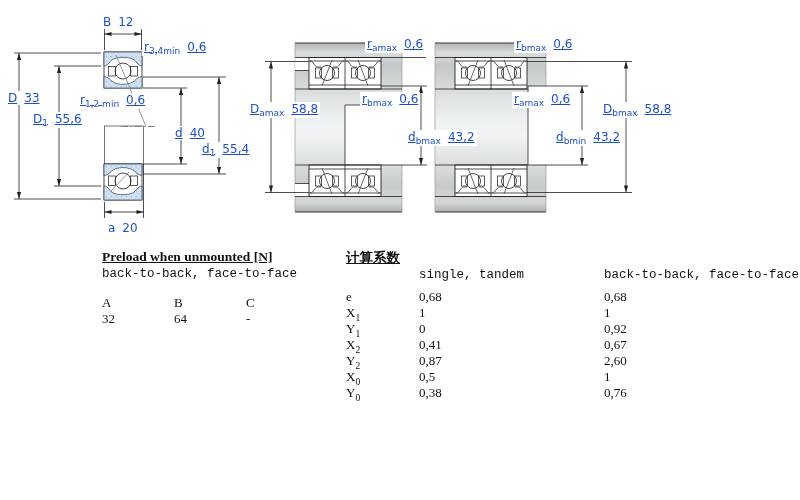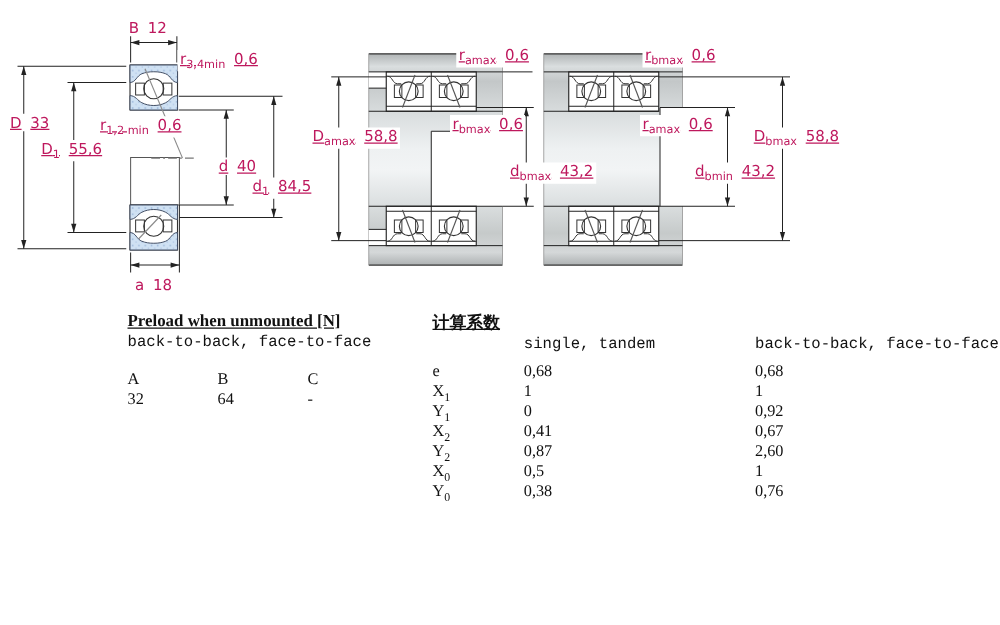--- a/index.html
+++ b/index.html
@@ -1,19 +1,19 @@
 <!DOCTYPE html>
 <html><head>
 <meta charset="utf-8">
 <style>
   html,body{margin:0;padding:0;background:#fff;}
   #page{position:relative;width:800px;height:500px;background:#fff;overflow:hidden;
         font-family:"DejaVu Sans","Liberation Sans",sans-serif;color:#111;}
   #drawing-svg{position:absolute;left:0;top:0;}
-  .dl{position:absolute;font-size:12px;line-height:14px;white-space:nowrap;color:#be185d;}
+  .dl{position:absolute;font-size:12px;line-height:14px;white-space:nowrap;color:#1d4ed8;}
   .dl sub{font-size:9px;line-height:9px;}
   .dl .val{margin-left:7px;}
   .wbg{background:#fff;padding:0 2px;text-decoration:underline;}
   .tbl-title{position:absolute;font-family:"Liberation Serif","DejaVu Serif",serif;
              font-weight:bold;font-size:13.5px;white-space:nowrap;text-decoration:underline;}
   .tbl-sub{position:absolute;font-family:Liberation Mono, monospace;
            font-size:12.5px;white-space:nowrap;}
   .cell{position:absolute;font-family:"Liberation Serif","DejaVu Serif",serif;
         font-size:13px;white-space:nowrap;}
   .cell sub{font-size:9.5px;}
@@ -241,22 +241,22 @@
     </g>
   </g>
 </svg>
 
   <div class="dl" style="left:103px;top:15px"><span>B</span><span class="val">12</span></div>
   <div class="dl wbg" style="left:142px;top:40px"><span>r</span><sub>3,4min</sub><span class="val">0,6</span></div>
   <div class="dl wbg" style="left:6px;top:91px"><span>D</span><span class="val">33</span></div>
   <div class="dl wbg" style="left:31px;top:112px"><span>D</span><sub>1</sub><span class="val">55,6</span></div>
   <div class="dl wbg" style="left:78px;top:93px"><span>r</span><sub>1,2 min</sub><span class="val">0,6</span></div>
   <div class="dl wbg" style="left:173px;top:126px"><span>d</span><span class="val">40</span></div>
-  <div class="dl wbg" style="left:200px;top:142px"><span>d</span><sub>1</sub><span class="val">84,5</span></div>
-  <div class="dl" style="left:108px;top:221px"><span>a</span><span class="val">18</span></div>
+  <div class="dl wbg" style="left:200px;top:142px"><span>d</span><sub>1</sub><span class="val">55,4</span></div>
+  <div class="dl" style="left:108px;top:221px"><span>a</span><span class="val">20</span></div>
 
   <div class="dl wbg" style="left:365px;top:37px"><span>r</span><sub>amax</sub><span class="val">0,6</span></div>
   <div class="dl wbg" style="left:248px;top:102px"><span>D</span><sub>amax</sub><span class="val">58,8</span></div>
   <div class="dl wbg" style="left:360px;top:92px"><span>r</span><sub>bmax</sub><span class="val">0,6</span></div>
   <div class="dl wbg" style="left:406px;top:130px"><span>d</span><sub>bmax</sub><span class="val">43,2</span></div>
 
   <div class="dl wbg" style="left:514px;top:37px"><span>r</span><sub>bmax</sub><span class="val">0,6</span></div>
   <div class="dl wbg" style="left:512px;top:92px"><span>r</span><sub>amax</sub><span class="val">0,6</span></div>
   <div class="dl wbg" style="left:601px;top:102px"><span>D</span><sub>bmax</sub><span class="val">58,8</span></div>
   <div class="dl wbg" style="left:554px;top:130px"><span>d</span><sub>bmin</sub><span class="val">43,2</span></div>

